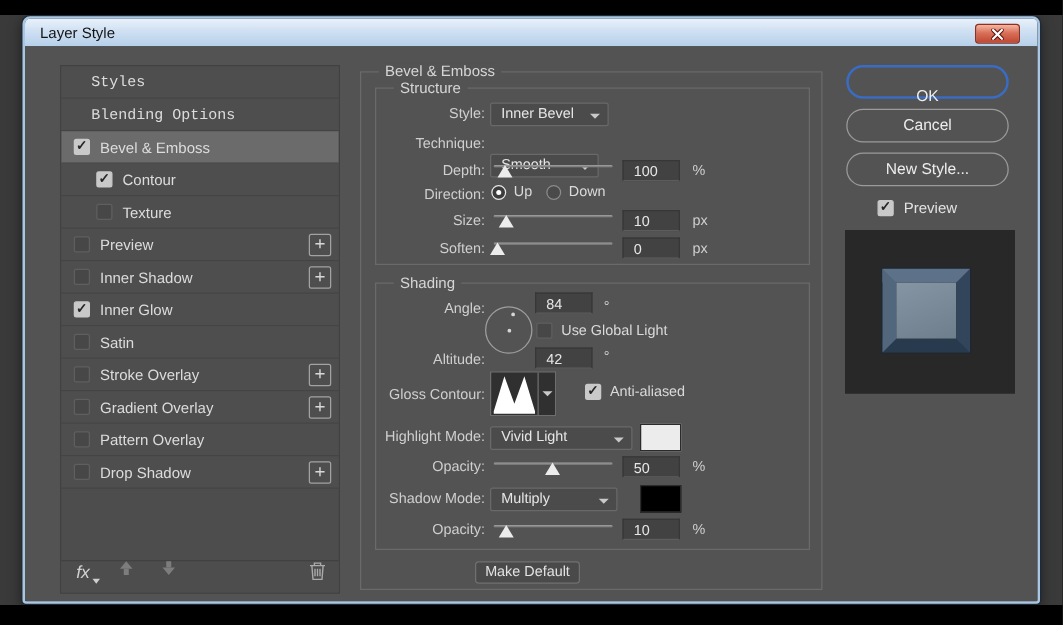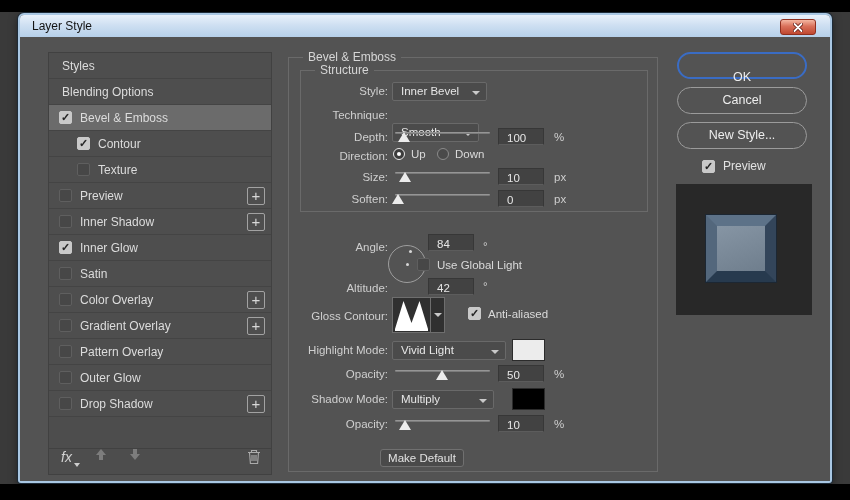--- a/index.html
+++ b/index.html
@@ -21,21 +21,21 @@
 
   
   .sidebar { position:absolute; left:28px; top:15px; width:224px; height:423px;
     background:#4d4d4d; border:1px solid #414141; }
   .sb-list { position:absolute; left:0; top:0; right:0; height:396px; overflow:hidden; }
   .sb-row { position:relative; height:26px; display:flex; align-items:center;
     border-bottom:1px solid #444444; background:#4e4e4e; padding-left:10px; }
   .sb-row.selected { background:#6b6b6b; }
   .sb-row.indent { padding-left:28px; }
   .sb-label { font-size:12px; color:#dcdcdc; margin-left:8px; }
-  .sb-row.nocb .sb-label { margin-left:3px; }
+  .sb-row.nocb .sb-label { margin-left:14px;font-family:Liberation Mono, monospace; }
   .sb-plus { position:absolute; right:6px; top:4px; width:18px; height:18px;
     border:1px solid #a2a2a2; border-radius:2px; color:#d8d8d8; font-size:15px;
     line-height:15px; text-align:center; }
   .sb-footer { position:absolute; left:0; right:0; bottom:0; height:26px;
     border-top:1px solid #414141; background:#4d4d4d; display:flex; align-items:flex-start; }
   .fx-ico { font-size:14px; font-style:italic; color:#d2d2d2; margin-left:12px; position:relative; }
   .fx-ico::after { content:""; position:absolute; right:-8px; bottom:-2px;
     border-left:3px solid transparent; border-right:3px solid transparent; border-top:4px solid #cfcfcf; }
   .arr { display:flex; flex-direction:column; align-items:center; margin-left:24px; }
   .arr .head-up { width:0; height:0; border-left:5px solid transparent; border-right:5px solid transparent; border-bottom:6px solid #7d7d7d; }
@@ -156,35 +156,31 @@
               <span class="mark">✓</span>
             </span>
             <span class="sb-label">Inner Glow</span>
           </div>
           <div class="sb-row">
             <span class="cb"></span>
             <span class="sb-label">Satin</span>
           </div>
           <div class="sb-row">
             <span class="cb"></span>
-            <span class="sb-label">Color Overlay</span>
+            <span class="sb-label">Stroke Overlay</span>
             <span class="sb-plus">+</span>
           </div>
           <div class="sb-row">
             <span class="cb"></span>
             <span class="sb-label">Gradient Overlay</span>
             <span class="sb-plus">+</span>
           </div>
           <div class="sb-row">
             <span class="cb"></span>
             <span class="sb-label">Pattern Overlay</span>
-          </div>
-          <div class="sb-row">
-            <span class="cb"></span>
-            <span class="sb-label">Outer Glow</span>
           </div>
           <div class="sb-row">
             <span class="cb"></span>
             <span class="sb-label">Drop Shadow</span>
             <span class="sb-plus">+</span>
           </div>
         </div>
       <div class="sb-footer">
         <span class="fx-ico">fx</span>
         <span class="arr">
@@ -241,28 +237,31 @@
     <div class="unit" style="left:534px; top:134px;">px</div>
 
     <div class="flabel" style="left:244px; top:156px;">Soften:</div>
     <div class="slider" style="left:375px; top:155px;">
       <div class="track"></div>
         <div class="thumb" style="left: calc(3% - 6px);"></div>
     </div>
     <input class="tin" style="left: 478px; top: 153px;" value="0">
     <div class="unit" style="left:534px; top:156px;">px</div>
 
+    <div class="group" style="left:280px; top:189px; width:348px; height:214px;">
+      <span class="group-legend">Shading</span>
+    </div>
     <div class="flabel" style="left:244px; top:204px;">Angle:</div>
     <div class="dial" style="left:368px; top:208px;">
       <span class="cdot"></span>
         <span class="mdot"></span>
     </div>
     <input class="tin" style="left: 408px; top: 197px;" value="84">
     <div class="unit" style="left:463px; top:203px;">°</div>
-    <div class="cbrow" style="left:397px; top:221px;">
+    <div class="cbrow" style="left:409px; top:221px;">
       <span class="cb"></span>
       <span>Use Global Light</span>
     </div>
     <div class="flabel" style="left:244px; top:245px;">Altitude:</div>
     <input class="tin" style="left: 408px; top: 241px;" value="42">
     <div class="unit" style="left:463px; top:243px;">°</div>
 
     <div class="flabel" style="left:244px; top:273px;">Gloss Contour:</div>
     <div class="contour-wrap" style="left:372px; top:260px;">
       <svg class="contour-thumb" width="37" height="34" viewBox="0 0 37 34">

